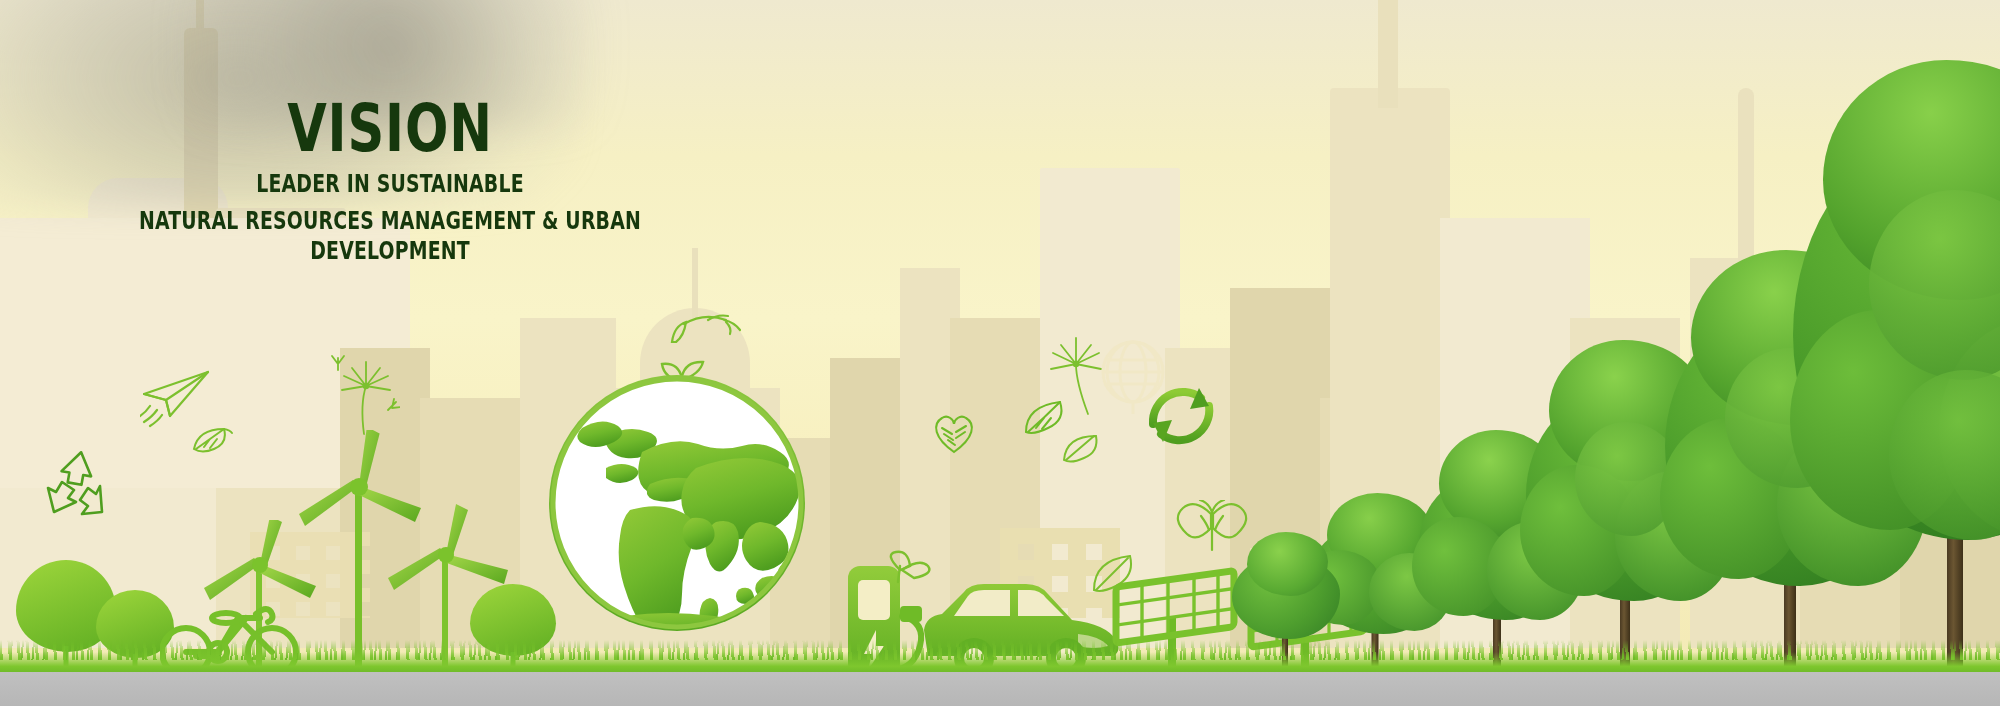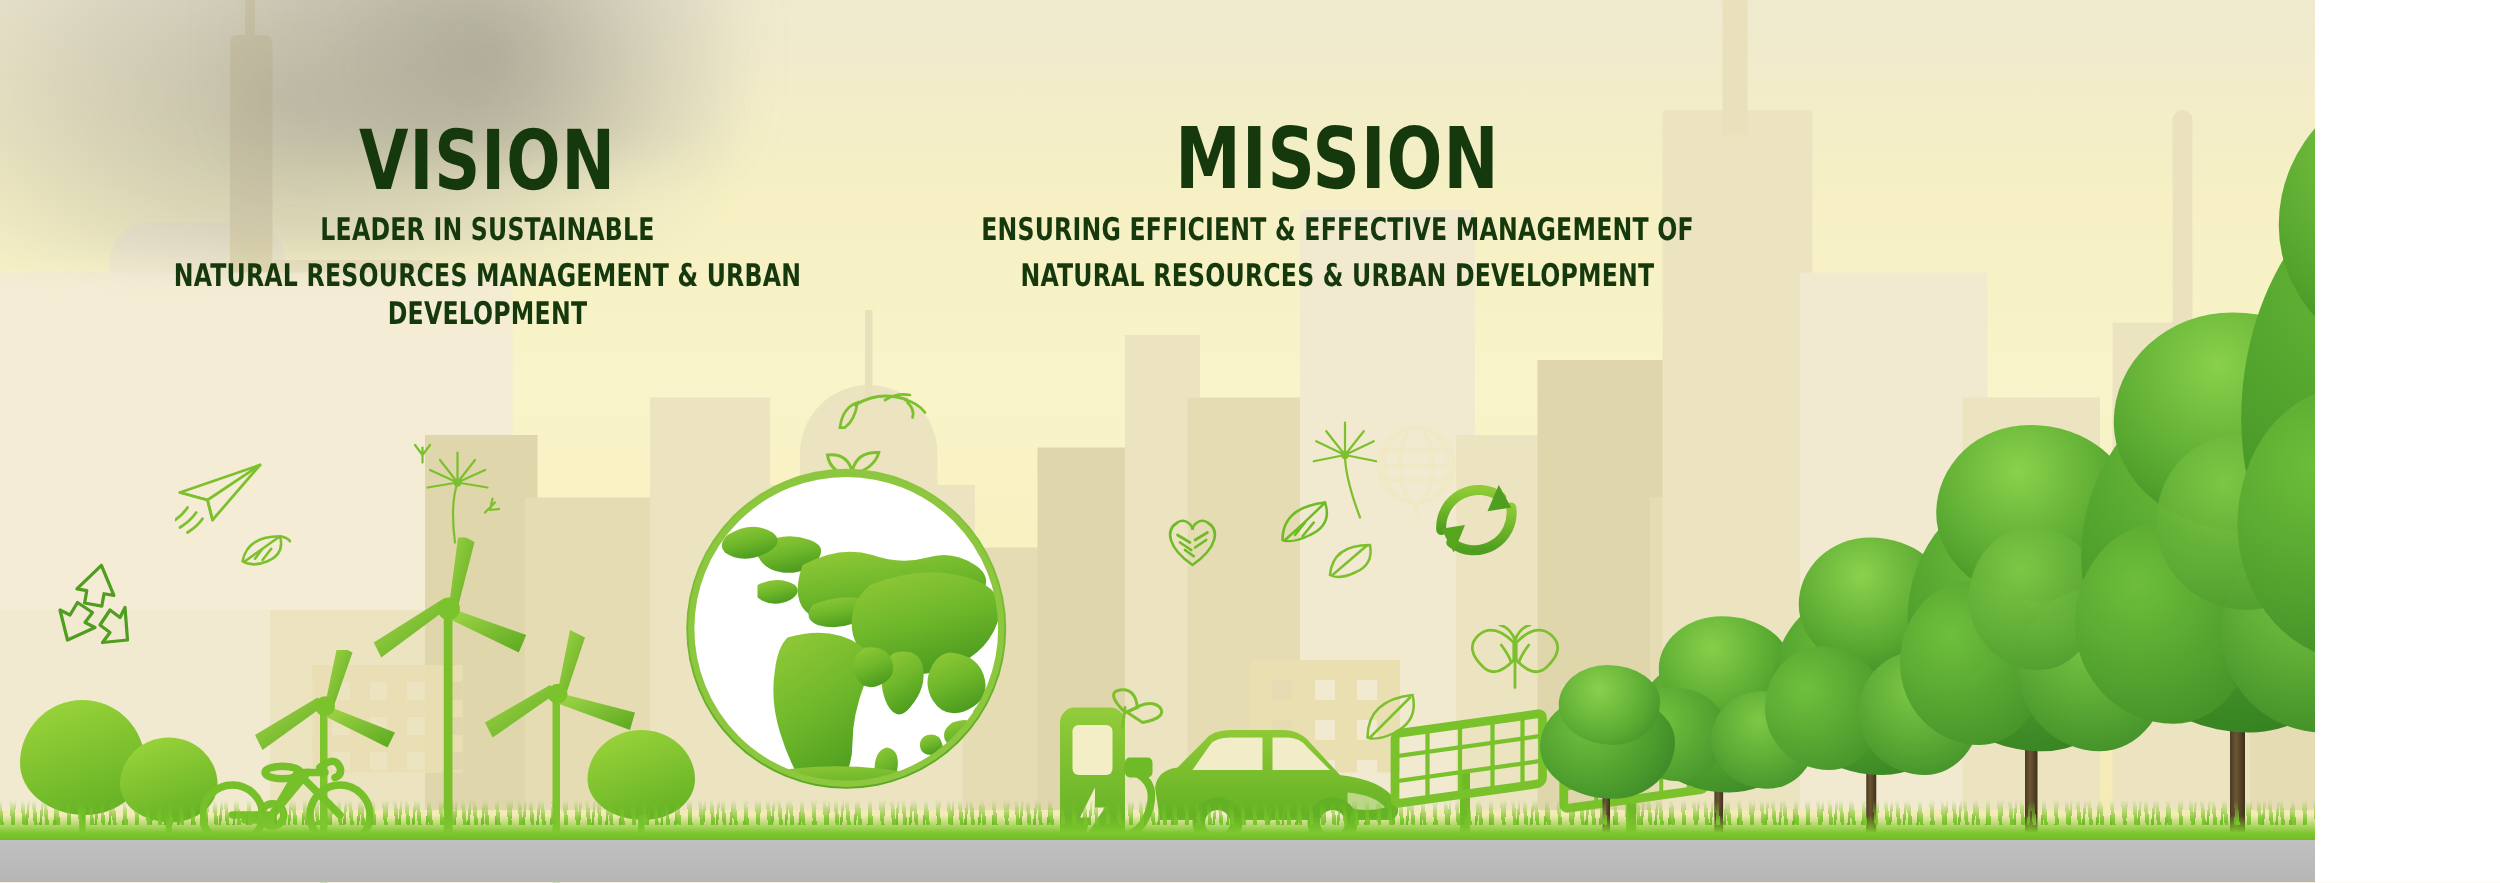--- a/index.html
+++ b/index.html
@@ -1,20 +1,20 @@
 <!DOCTYPE html>
 <html><head>
 <meta charset="utf-8">
 <style>
   html,body{margin:0;padding:0;background:#fff;}
   body{font-family:"Liberation Sans",sans-serif;}
 
   #banner{
     position:relative;
-    width:1852px;height:706px;
+    width:2000px;height:706px;
     overflow:hidden;
     background:#f7f0c2;
   }
 
   
   .sky{
     position:absolute;inset:0;
     background:linear-gradient(to bottom,#efe9cf 0%,#f6f0c4 22%,#f9f4c9 45%,#f7efbe 70%,#f3e9b4 100%);
   }
   .smog{
@@ -156,25 +156,20 @@
 
   <div class="smog"></div>
   <div class="smog2"></div>
 
   <div id="vision-block" class="textblock noselect">
     <div class="bigtitle">VISION</div>
     <div class="sub">LEADER IN SUSTAINABLE</div>
     <div class="sub">NATURAL RESOURCES MANAGEMENT &amp; URBAN DEVELOPMENT</div>
   </div>
 
-  <div id="mission-block" class="textblock noselect">
-    <div class="bigtitle">MISSION</div>
-    <div class="sub">ENSURING EFFICIENT &amp; EFFECTIVE MANAGEMENT OF</div>
-    <div class="sub">NATURAL RESOURCES &amp; URBAN DEVELOPMENT</div>
-  </div>
 
   <svg class="doodle" style="left:140px;top:366px;" width="80" height="62" viewBox="0 0 80 62">
     <g fill="none" stroke="#7cc02e" stroke-width="2.2" stroke-linejoin="round" stroke-linecap="round">
       <path d="M4 28 L68 6 L30 50 L26 34 Z"></path>
       <path d="M4 28 L26 34 L68 6"></path>
       <path d="M26 34 L30 50"></path>
       <path d="M0 50 q6 -4 10 -10 M4 56 q8 -5 13 -12 M10 60 q8 -5 12 -11"></path>
     </g>
   </svg>
 

